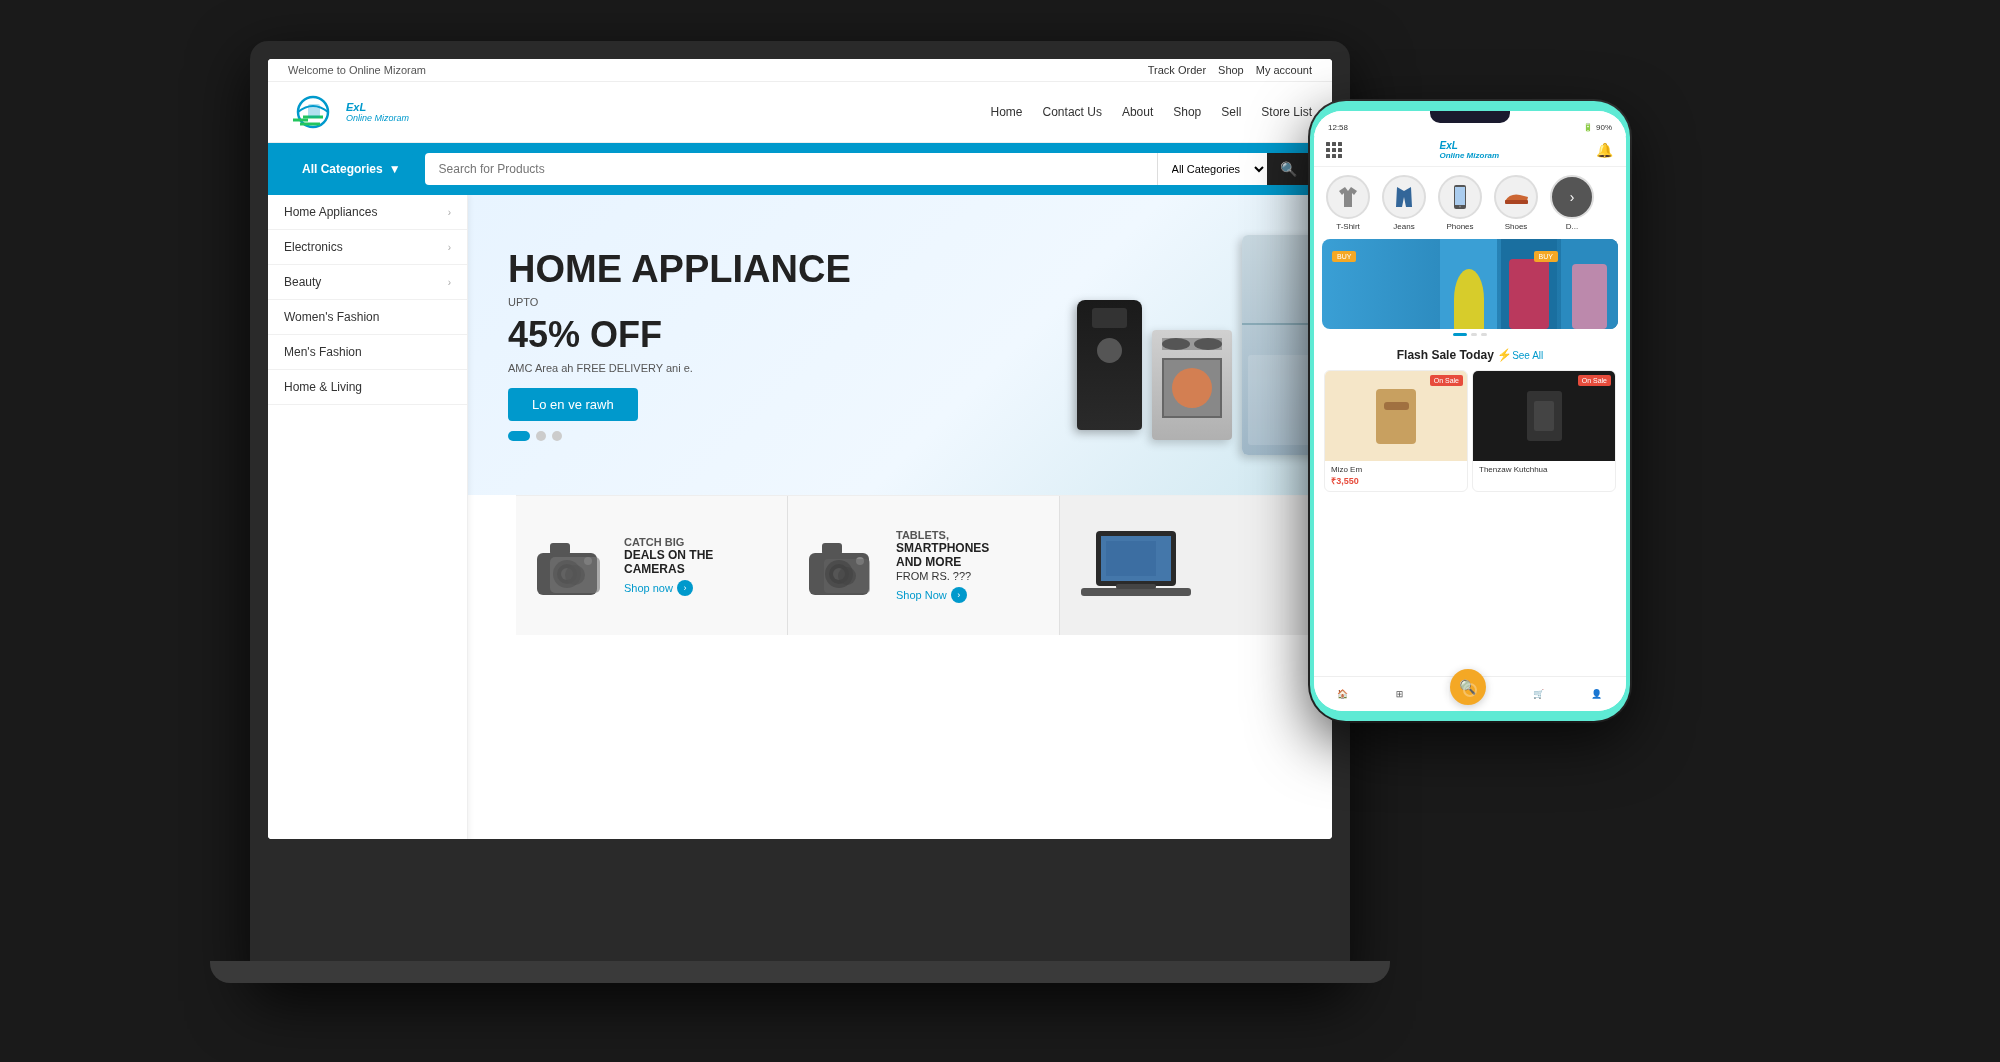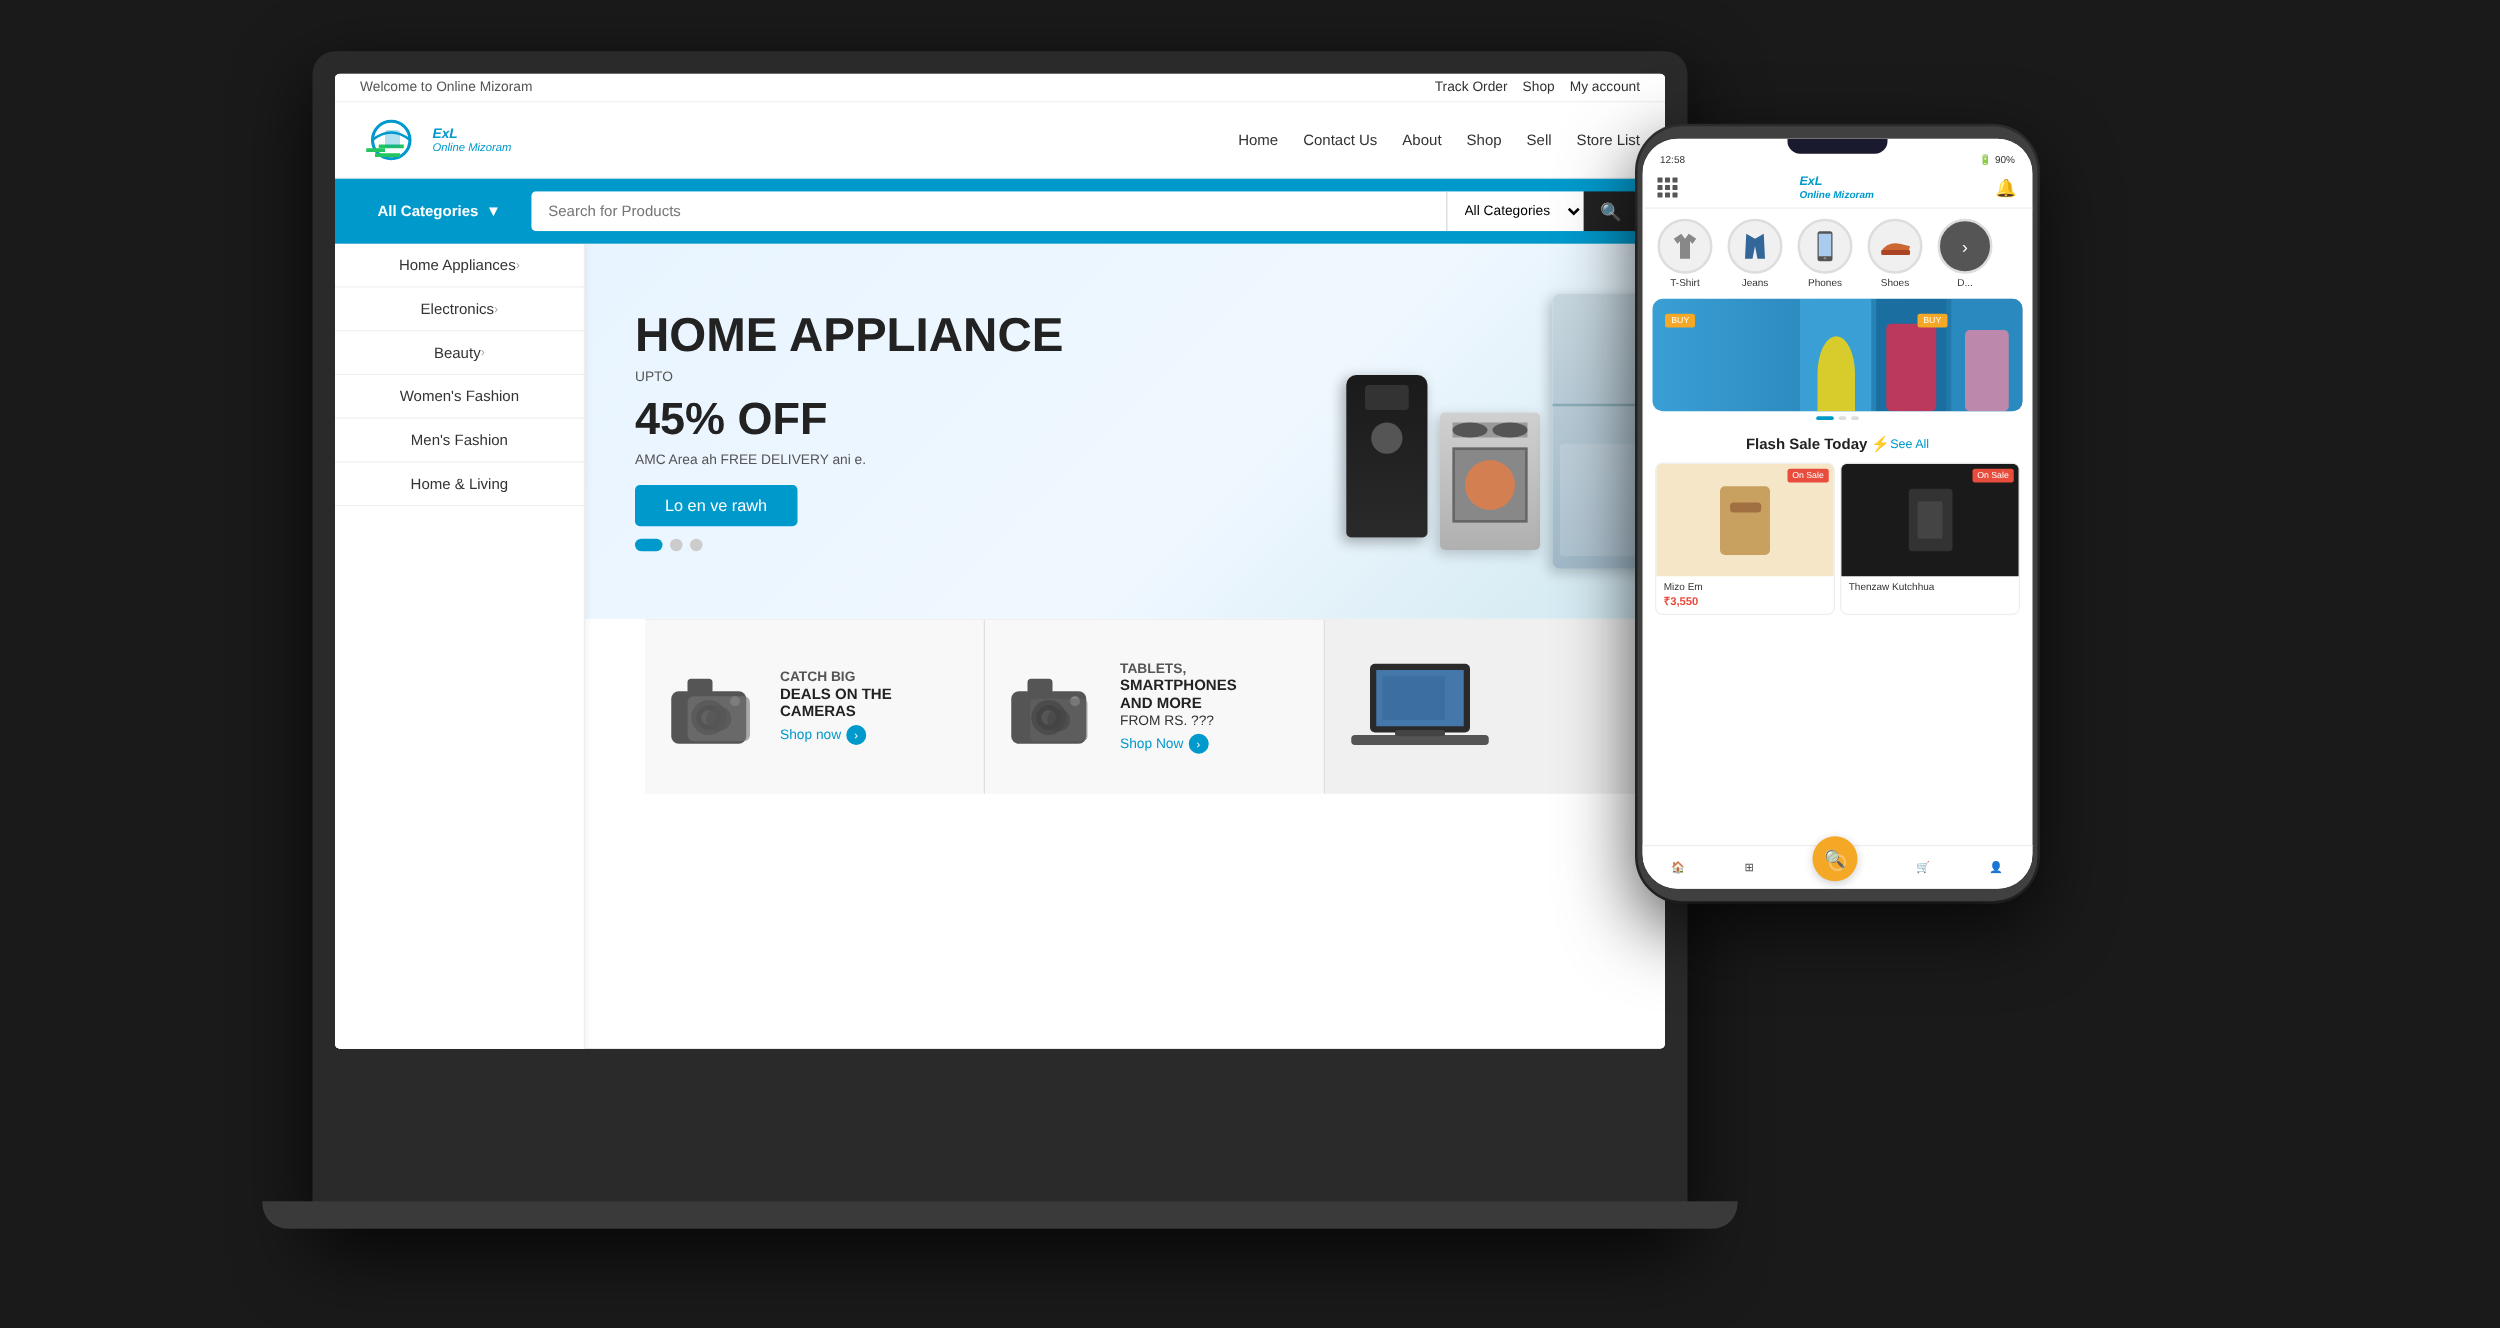--- a/index.html
+++ b/index.html
@@ -191,21 +191,21 @@
       border-right: 1px solid #eee;
       z-index: 10;
       box-shadow: 2px 0 5px rgba(0,0,0,0.05);
     }
 
     .sidebar-item {
       padding: 10px 16px;
       border-bottom: 1px solid #f0f0f0;
       cursor: pointer;
       display: flex;
-      justify-content: center;
+      justify-content: space-between;
       align-items: center;
       font-size: 12px;
       color: #333;
     }
 
     .sidebar-item .arrow { color: #aaa; font-size: 10px; }
 
     
     .banner-area {
       flex: 1;
@@ -411,21 +411,21 @@
       right: 120px;
       top: 60px;
       width: 320px;
       height: 620px;
       z-index: 20;
     }
 
     .phone-body {
       width: 100%;
       height: 100%;
-      background: #404040;
+      background: #5eead4;
       border-radius: 36px;
       box-shadow: 0 20px 60px rgba(0,0,0,0.7), 0 0 0 2px #333;
       overflow: hidden;
       position: relative;
     }
 
     .phone-screen {
       position: absolute;
       top: 10px;
       left: 4px;

